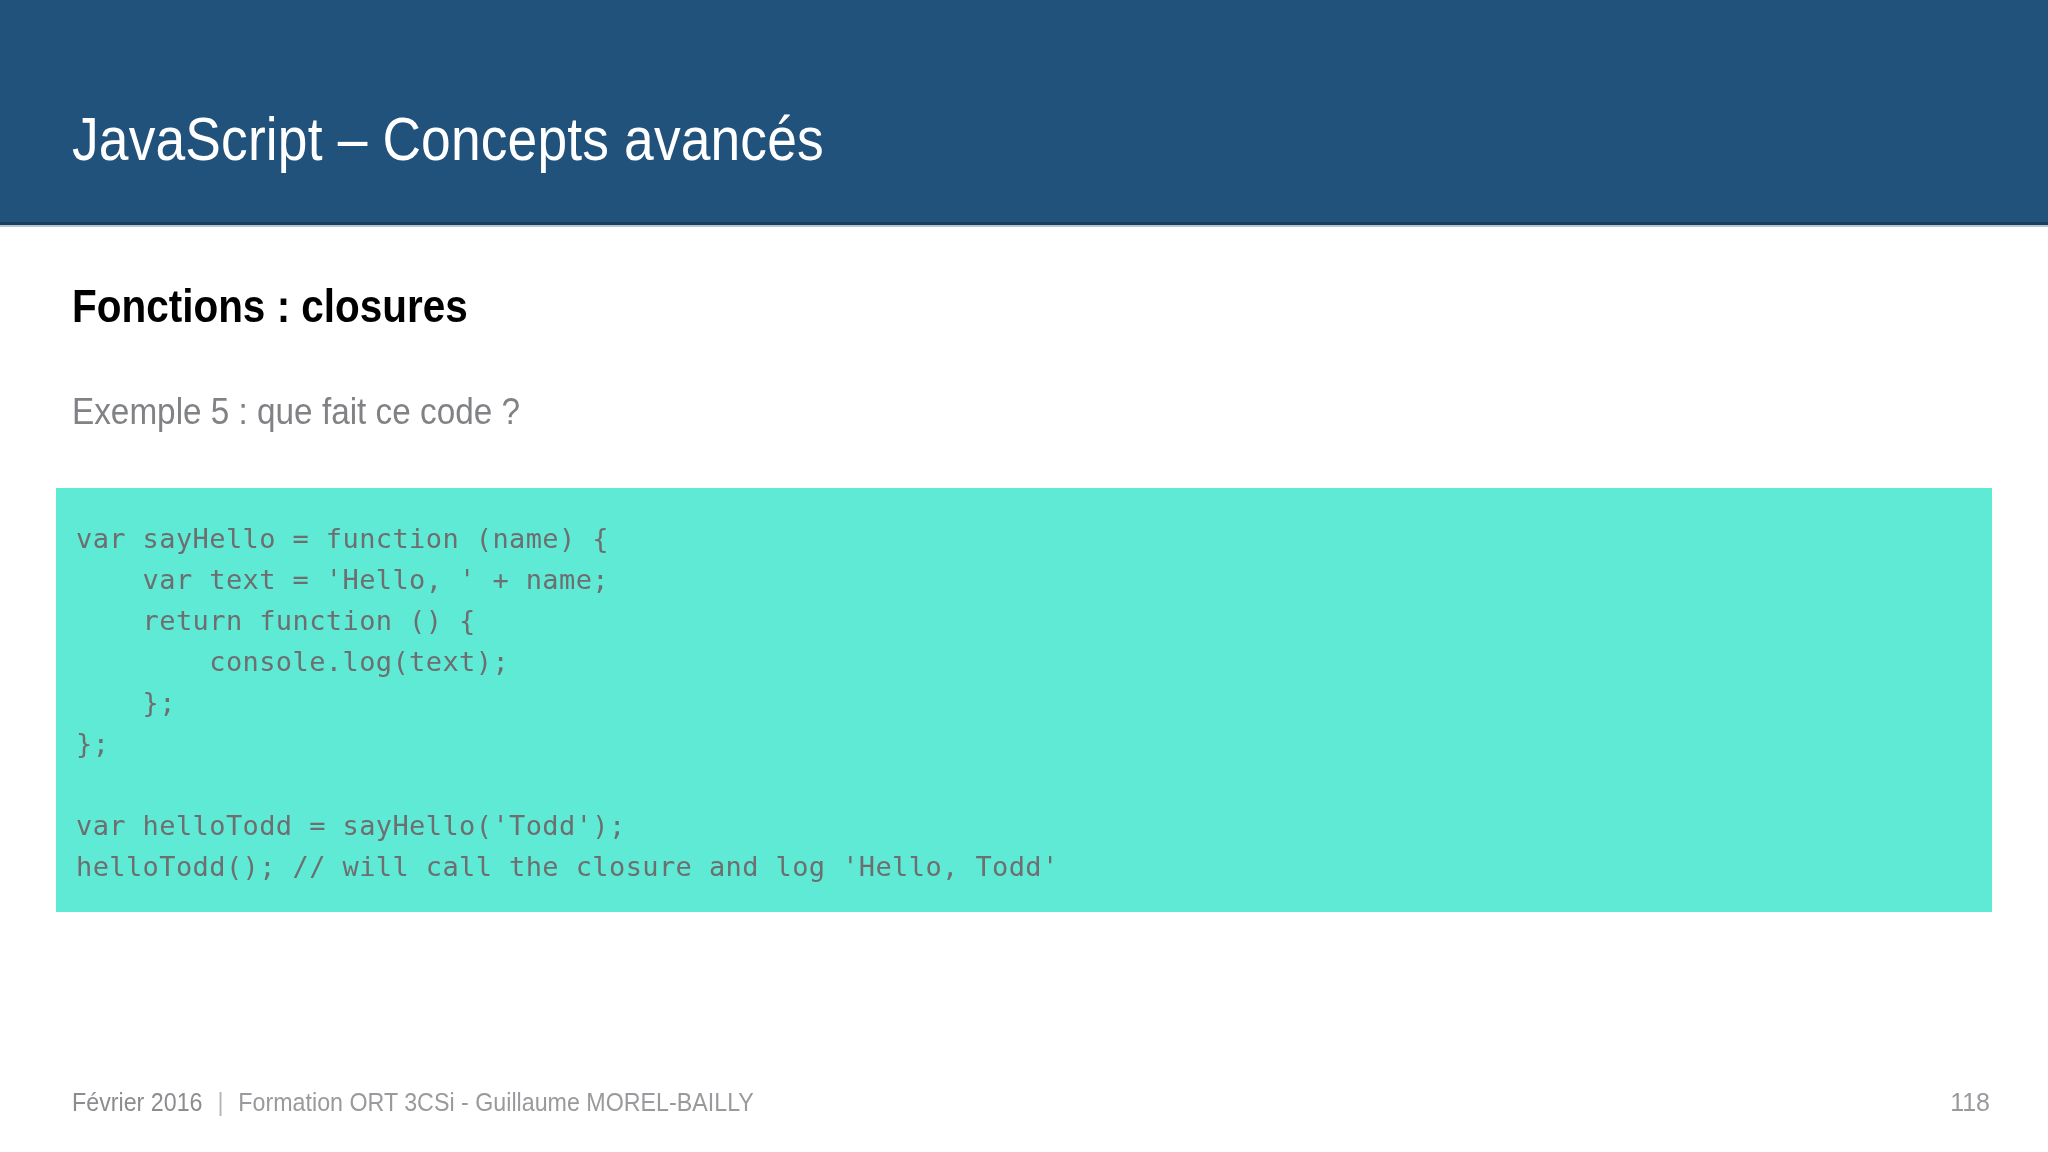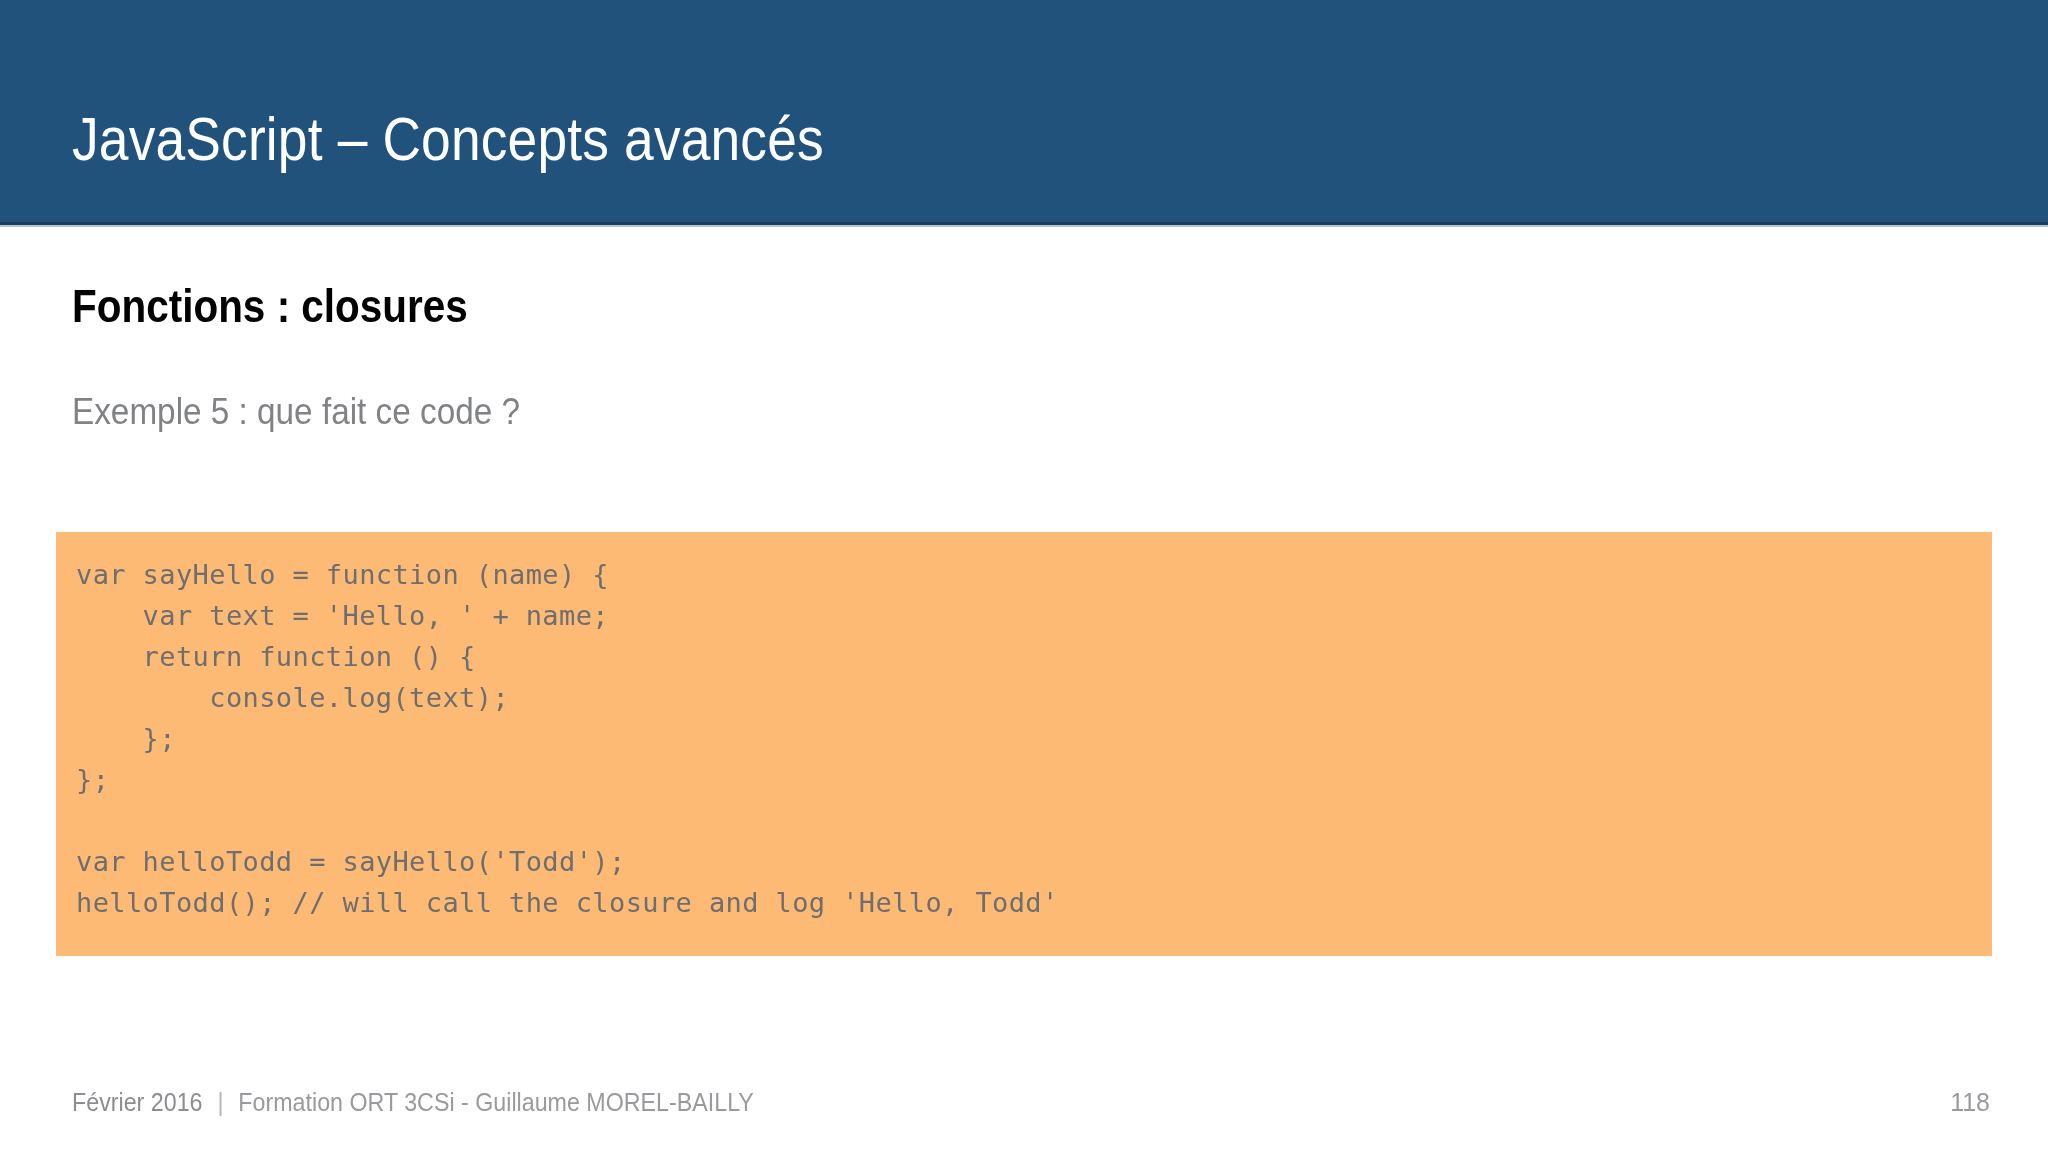--- a/index.html
+++ b/index.html
@@ -88,25 +88,24 @@
     white-space: nowrap;
   }
 
   
   .code-block {
     position: absolute;
     left: 56px;
     top: 488px;
     width: 1936px;
     height: 424px;
-    background: #fdba74;
+    background: #5eead4;
     box-sizing: border-box;
-    padding: 22px 0 0 20px;
+    padding: 30px 0 0 20px;
     overflow: hidden;
-    margin-top: 44px;
   }
   .code-text {
     margin: 0;
     font-family: "DejaVu Sans Mono", "Liberation Mono", monospace;
     font-size: 27px;
     line-height: 41px;
     color: #6E6E70;
     white-space: pre;
     letter-spacing: 0.4px;
   }

